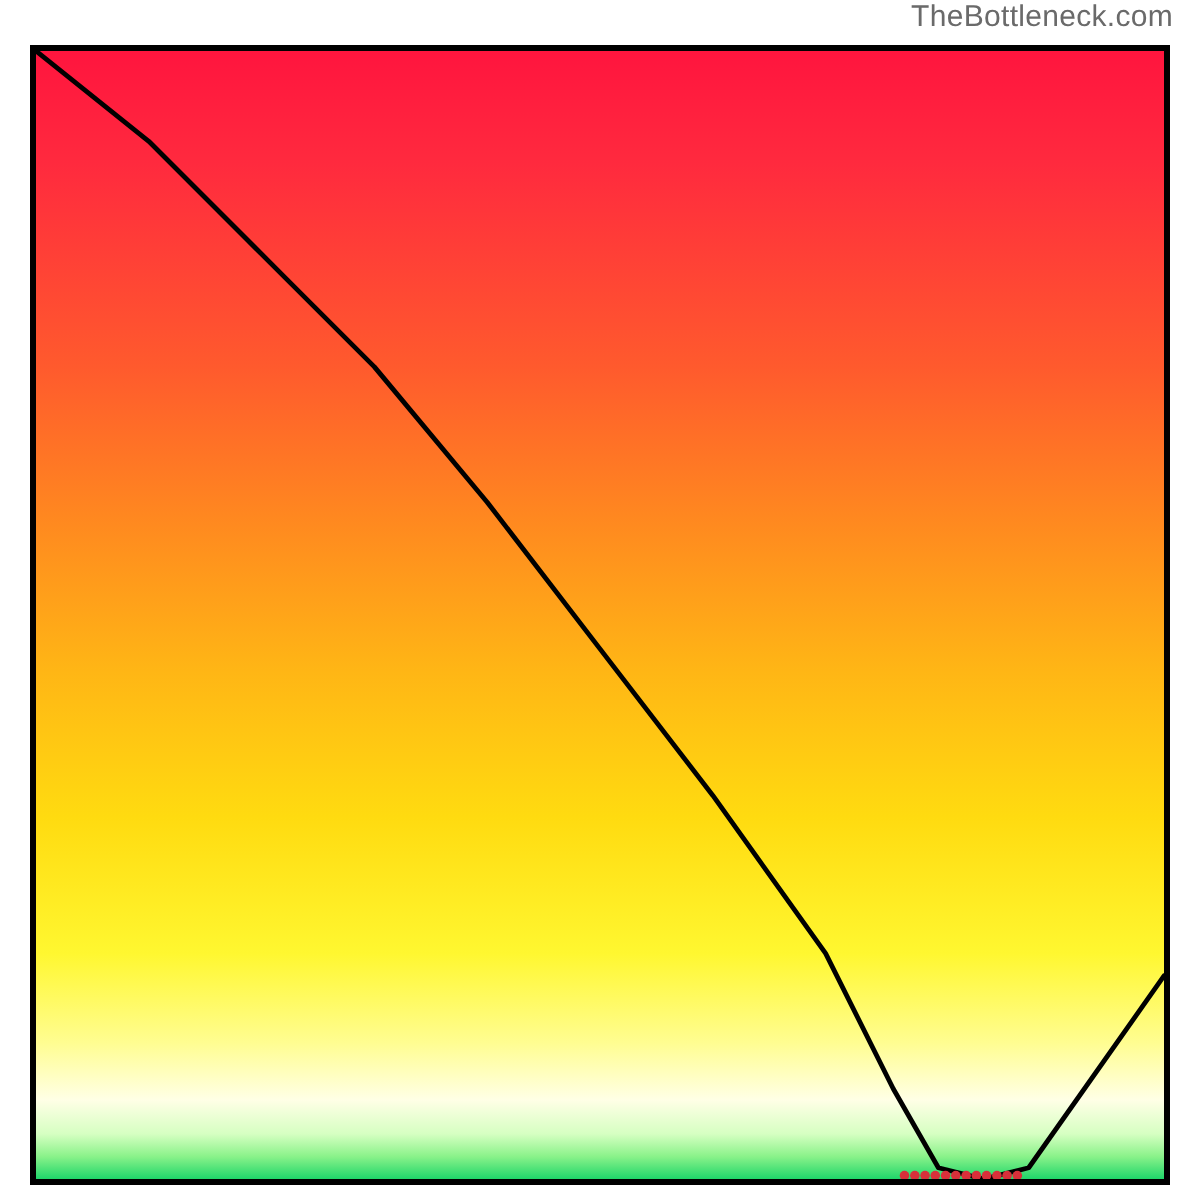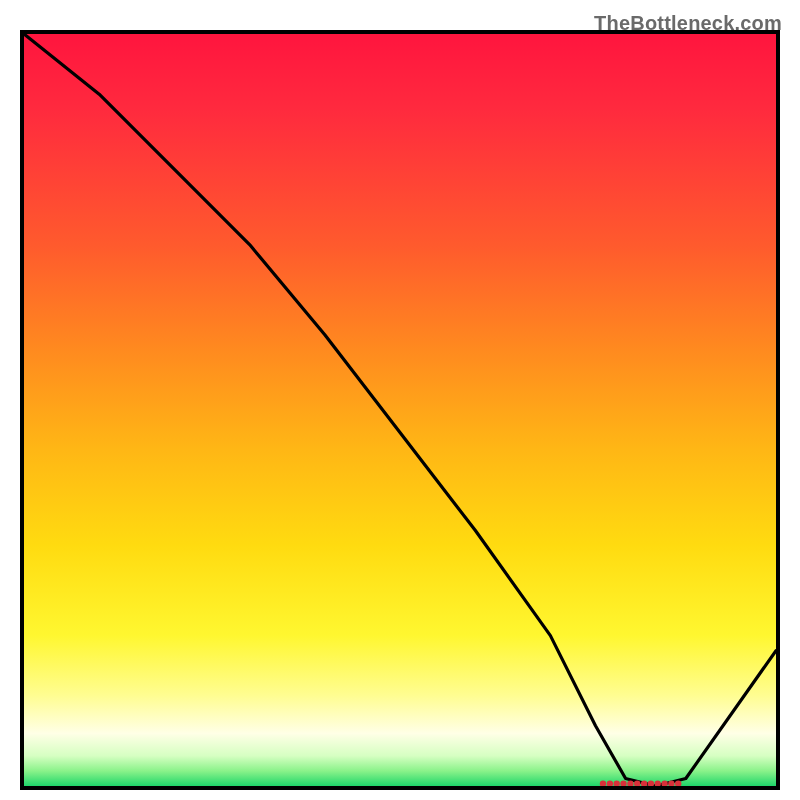--- a/index.html
+++ b/index.html
@@ -11,24 +11,24 @@
     font-family: Arial, Helvetica, sans-serif;
     overflow: hidden;
   }
   .wrap {
     position: relative;
     width: 800px;
     height: 800px;
   }
   .watermark {
     position: absolute;
-    top: 12px;
+    top: 0;
     right: 18px;
     font-size: 20px;
-    font-weight: 700;
+    font-weight: 400;
     color: #6a6a6a;
     letter-spacing: 0.2px;
   }
   .plot {
     position: absolute;
     left: 20px;
     top: 30px;
     width: 760px;
     height: 760px;
     border: 4px solid #000;

